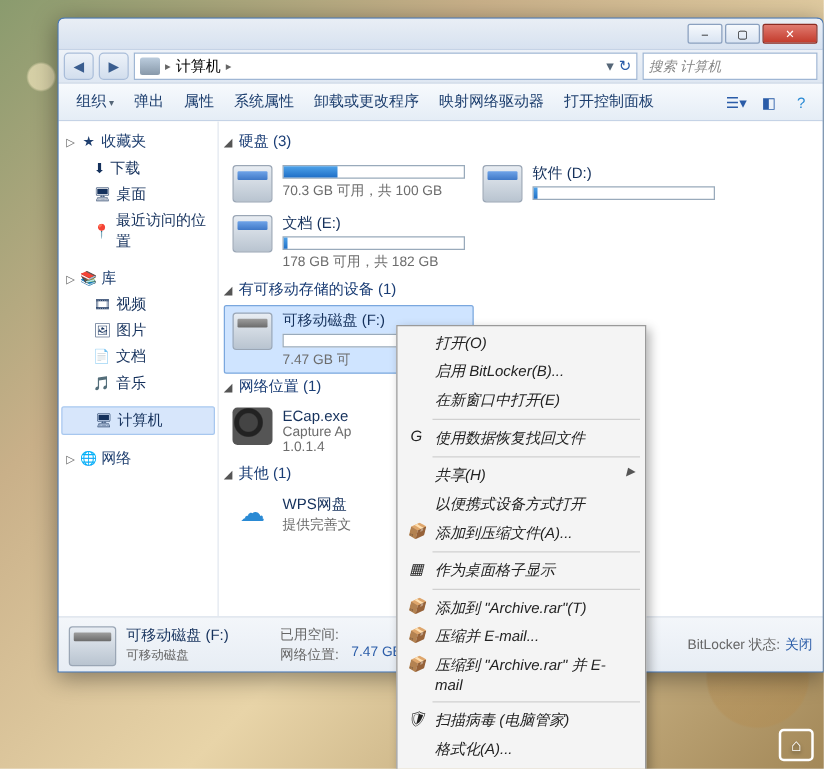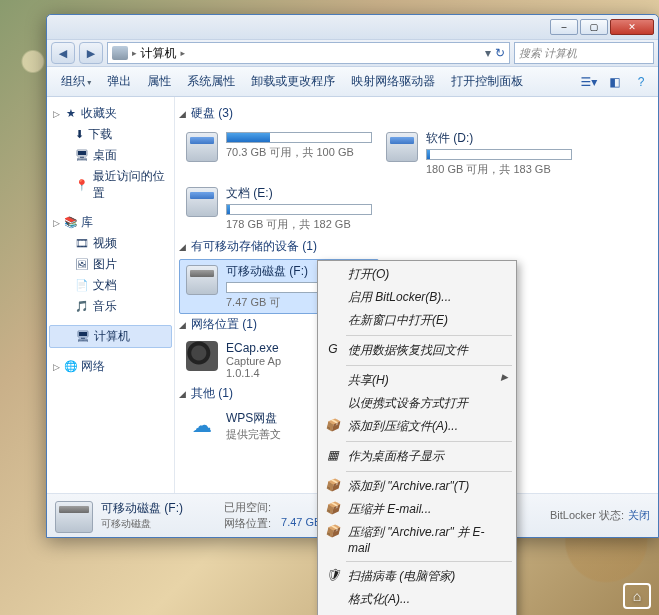--- a/index.html
+++ b/index.html
@@ -161,21 +161,20 @@
               <div class="drv-stat">70.3 GB 可用，共 100 GB</div>
             </div>
           </div>
           <div class="drive">
             <div class="drv-ic"></div>
             <div class="drv-info">
               <div class="drv-name">软件 (D:)</div>
               <div class="bar">
                 <i style="width:2%"></i>
               </div>
-              <div class="drv-stat">180 GB 可用，共 183 GB</div>
             </div>
           </div>
           <div class="drive">
             <div class="drv-ic"></div>
             <div class="drv-info">
               <div class="drv-name">文档 (E:)</div>
               <div class="bar">
                 <i style="width:2%"></i>
               </div>
               <div class="drv-stat">178 GB 可用，共 182 GB</div>

